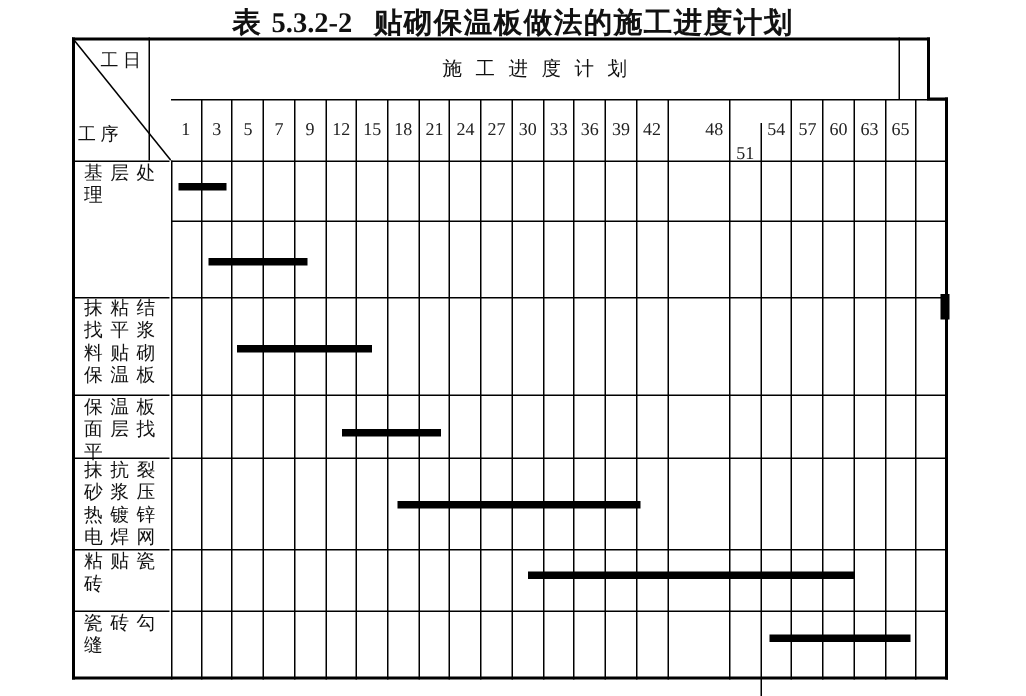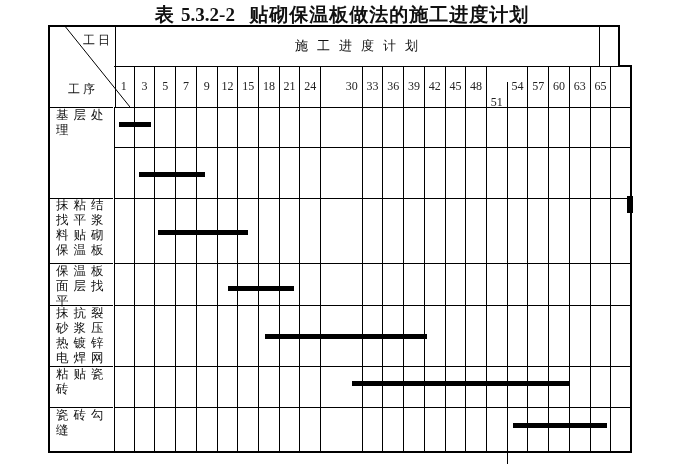--- a/index.html
+++ b/index.html
@@ -9,21 +9,21 @@
     overflow:hidden;
   }
   .title{
     position:absolute;top:2px;left:0;width:684px;text-align:center;
     font-size:19px;font-weight:bold;letter-spacing:1px;white-space:nowrap;
   }
   .title .tnum{font-family:"Liberation Serif","DejaVu Serif",serif;font-weight:bold;letter-spacing:0;}
   .title .tmain{margin-left:8px;}
   .gantt-table{position:absolute;left:48px;top:25px;width:584px;height:428px;background:#fff;}
   .cell{position:absolute;box-sizing:border-box;}
-  .corner-cell{left:16px;top:0;width:52px;height:82px;border-right:1px solid #000;}
+  .corner-cell{left:0;top:0;width:52px;height:82px;border-right:1px solid #000;}
   .corner-cell svg{position:absolute;left:0;top:0;}
   .corner-top{position:absolute;top:7px;right:2px;font-size:12px;letter-spacing:3px;}
   .corner-bottom{position:absolute;bottom:9px;left:4px;font-size:12px;letter-spacing:3px;}
   .main-header{
     left:66px;top:0;width:486px;height:41px;border-right:1px solid #000;
     text-align:center;line-height:41px;font-size:13px;letter-spacing:9px;text-indent:9px;
   }
   .header-right-cell{left:552px;top:0;width:20px;height:41px;}
   
   #grid{position:absolute;left:66px;top:41px;width:518px;height:387px;}
@@ -97,37 +97,37 @@
       </div>
       <div class="grid-col" style="left: 145.04px; width: 20.72px;">
         <div class="day-label">18</div>
       </div>
       <div class="grid-col" style="left: 165.76px; width: 20.72px;">
         <div class="day-label">21</div>
       </div>
       <div class="grid-col" style="left: 186.48px; width: 20.72px;">
         <div class="day-label">24</div>
       </div>
+      <div class="grid-col" style="left: 207.2px; width: 20.72px;">
+        <div class="day-label">27</div>
+      </div>
       <div class="grid-col" style="left: 227.92px; width: 20.72px;">
         <div class="day-label">30</div>
       </div>
       <div class="grid-col" style="left: 248.64px; width: 20.72px;">
         <div class="day-label">33</div>
       </div>
       <div class="grid-col" style="left: 269.36px; width: 20.72px;">
         <div class="day-label">36</div>
       </div>
       <div class="grid-col" style="left: 290.08px; width: 20.72px;">
         <div class="day-label">39</div>
       </div>
       <div class="grid-col" style="left: 310.8px; width: 20.72px;">
         <div class="day-label">42</div>
-      </div>
-      <div class="grid-col" style="left: 331.52px; width: 20.72px;">
-        <div class="day-label">45</div>
       </div>
       <div class="grid-col" style="left: 352.24px; width: 20.72px;">
         <div class="day-label">48</div>
       </div>
       <div class="grid-col" style="left: 372.96px; width: 20.72px; margin-top: 16px;">
         <div class="day-label">51</div>
       </div>
       <div class="grid-col" style="left: 393.68px; width: 20.72px;">
         <div class="day-label">54</div>
       </div>

